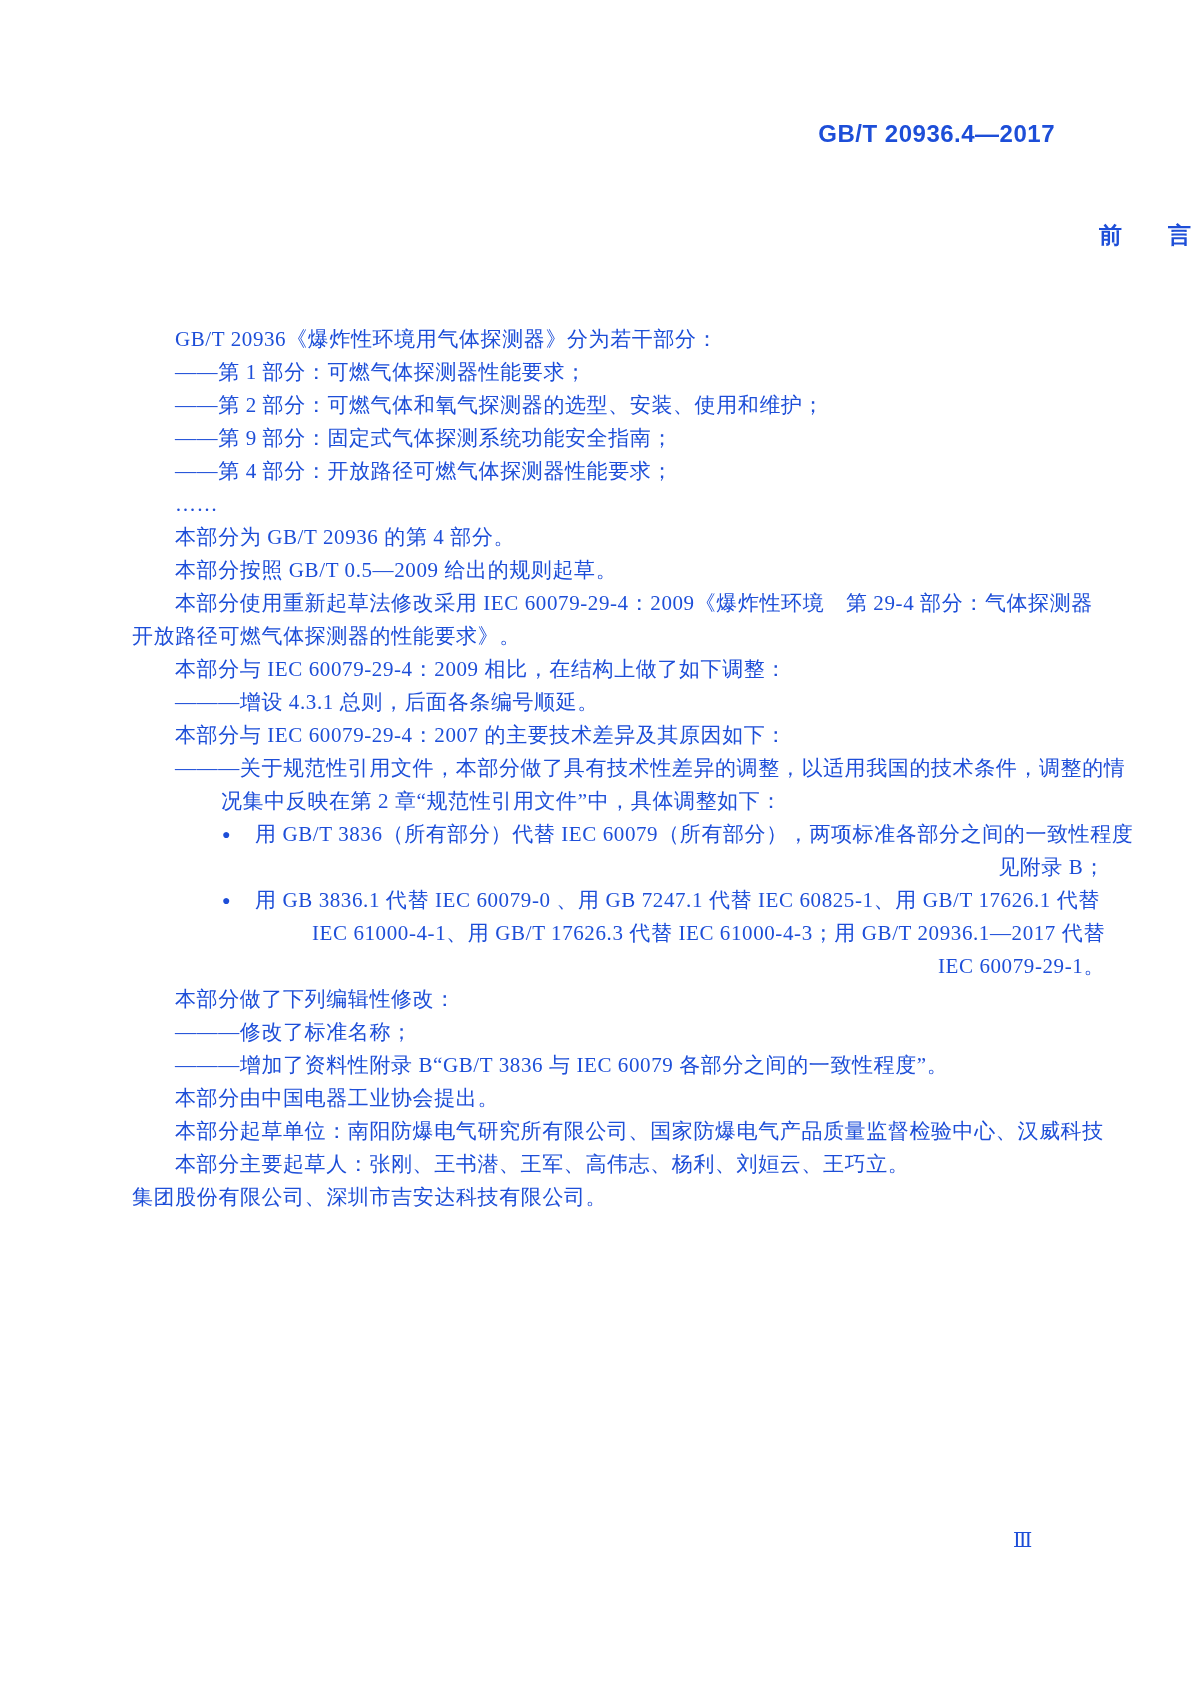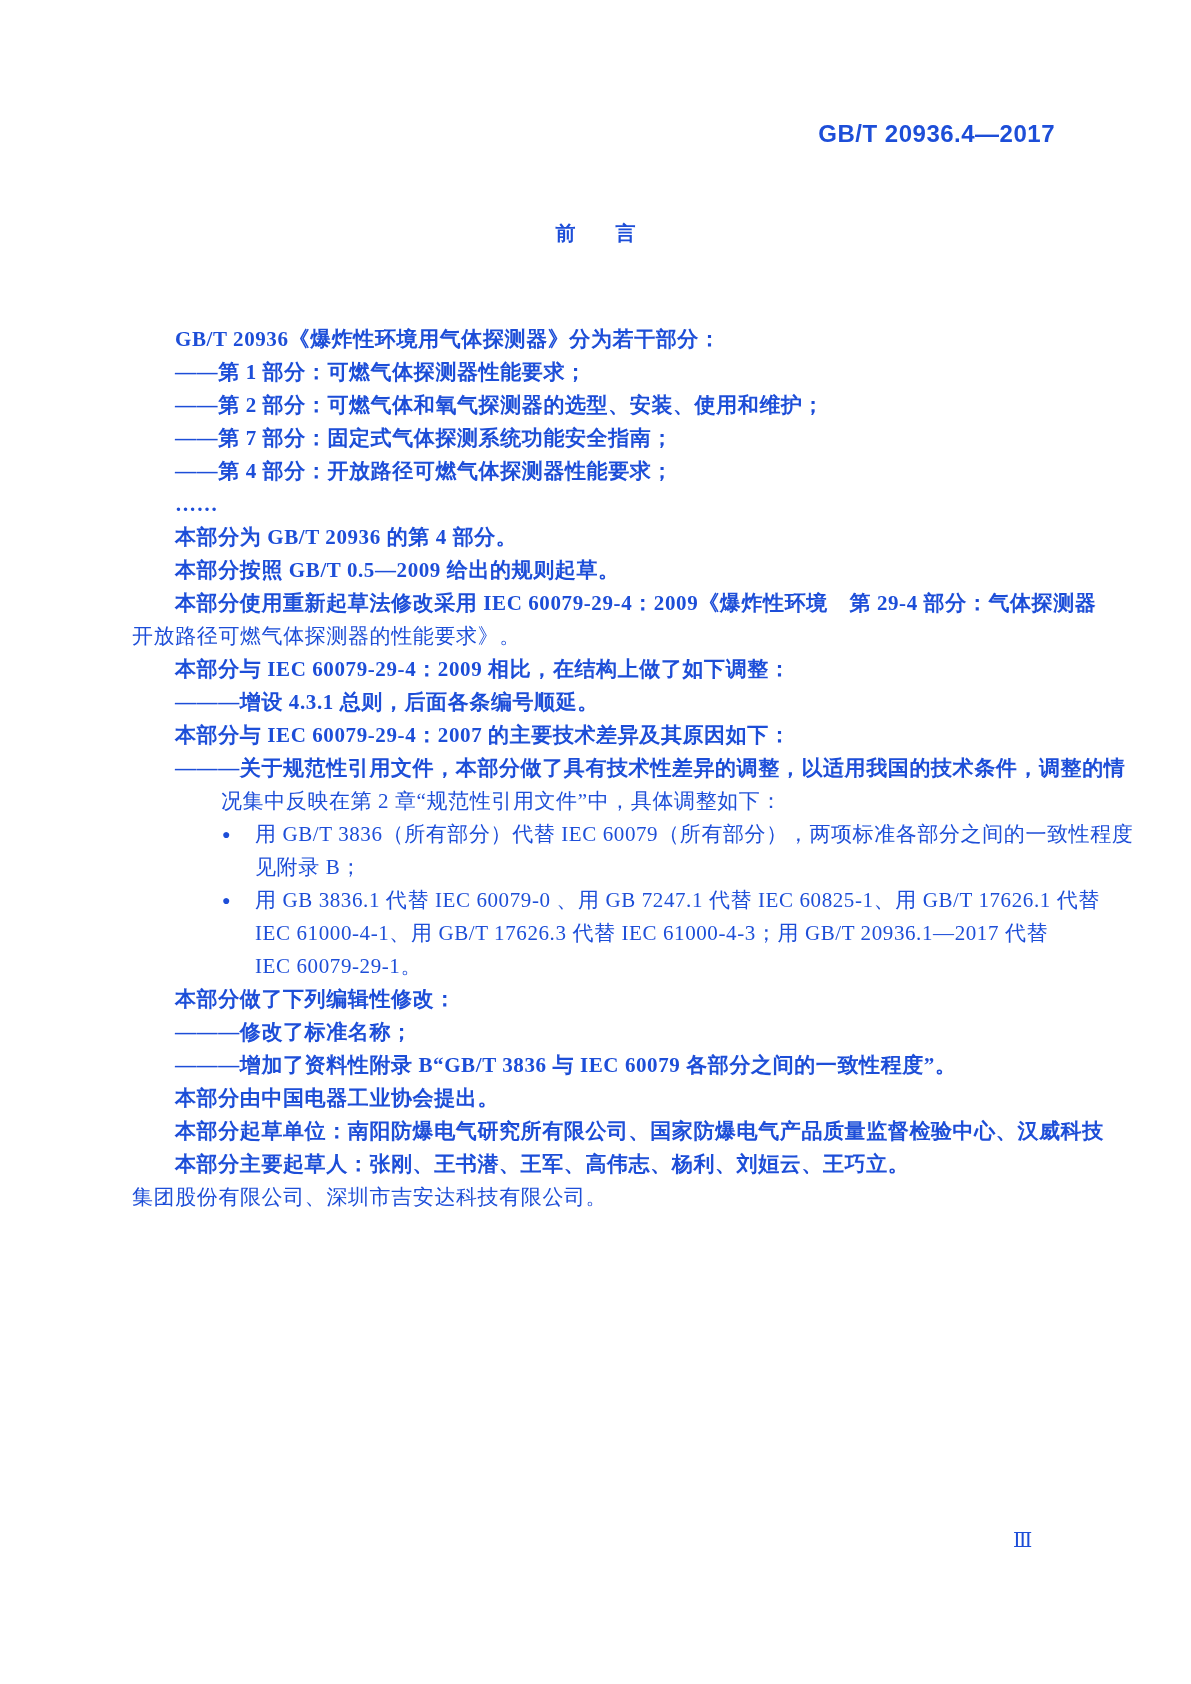--- a/index.html
+++ b/index.html
@@ -20,38 +20,38 @@
     font-family: "Liberation Sans", "DejaVu Sans", sans-serif;
     font-weight: bold;
     font-size: 24px;
     letter-spacing: 0.5px;
   }
   .doc-title {
     position: absolute;
     top: 220px;
     left: 0;
     width: 100%;
-    text-align: center;
+    text-align: right;
     font-family: "Liberation Sans", "DejaVu Sans", sans-serif;
     font-weight: bold;
-    font-size: 20px;
+    font-size: 23px;
   }
   .content {
     position: absolute;
     left: 132px;
     top: 323px;
     width: 973px;
     font-size: 21px;
     line-height: 33px;
     letter-spacing: 0.6px;
   }
   .line { white-space: nowrap; }
-  .indent { text-indent: 43px; font-weight: bold; }
+  .indent { text-indent: 43px; }
   .cont4 { padding-left: 89px; }
-  .cont5 { padding-left: 123px; }
+  .cont5 { padding-left: 123px; text-align: right; }
   .bullet-line { position: relative; padding-left: 123px; }
   .bullet-mark {
     position: absolute;
     left: 90px;
     top: 0;
     font-size: 14px;
   }
   .page-num {
     position: absolute;
     left: 1013px;
@@ -66,21 +66,21 @@
 <div class="page">
 
   <div class="std-number">GB/T 20936.4—2017</div>
 
   <div class="doc-title">前　　言</div>
 
   <div class="content">
     <div class="line indent">GB/T 20936《爆炸性环境用气体探测器》分为若干部分：</div>
     <div class="line indent">——第 1 部分：可燃气体探测器性能要求；</div>
     <div class="line indent">——第 2 部分：可燃气体和氧气探测器的选型、安装、使用和维护；</div>
-    <div class="line indent">——第 7 部分：固定式气体探测系统功能安全指南；</div>
+    <div class="line indent">——第 9 部分：固定式气体探测系统功能安全指南；</div>
     <div class="line indent">——第 4 部分：开放路径可燃气体探测器性能要求；</div>
     <div class="line indent">……</div>
     <div class="line indent">本部分为 GB/T 20936 的第 4 部分。</div>
     <div class="line indent">本部分按照 GB/T 0.5—2009 给出的规则起草。</div>
     <div class="line indent">本部分使用重新起草法修改采用 IEC 60079-29-4：2009《爆炸性环境　第 29-4 部分：气体探测器</div>
     <div class="line">开放路径可燃气体探测器的性能要求》。</div>
     <div class="line indent">本部分与 IEC 60079-29-4：2009 相比，在结构上做了如下调整：</div>
     <div class="line indent">———增设 4.3.1 总则，后面各条编号顺延。</div>
     <div class="line indent">本部分与 IEC 60079-29-4：2007 的主要技术差异及其原因如下：</div>
     <div class="line indent">———关于规范性引用文件，本部分做了具有技术性差异的调整，以适用我国的技术条件，调整的情</div>

